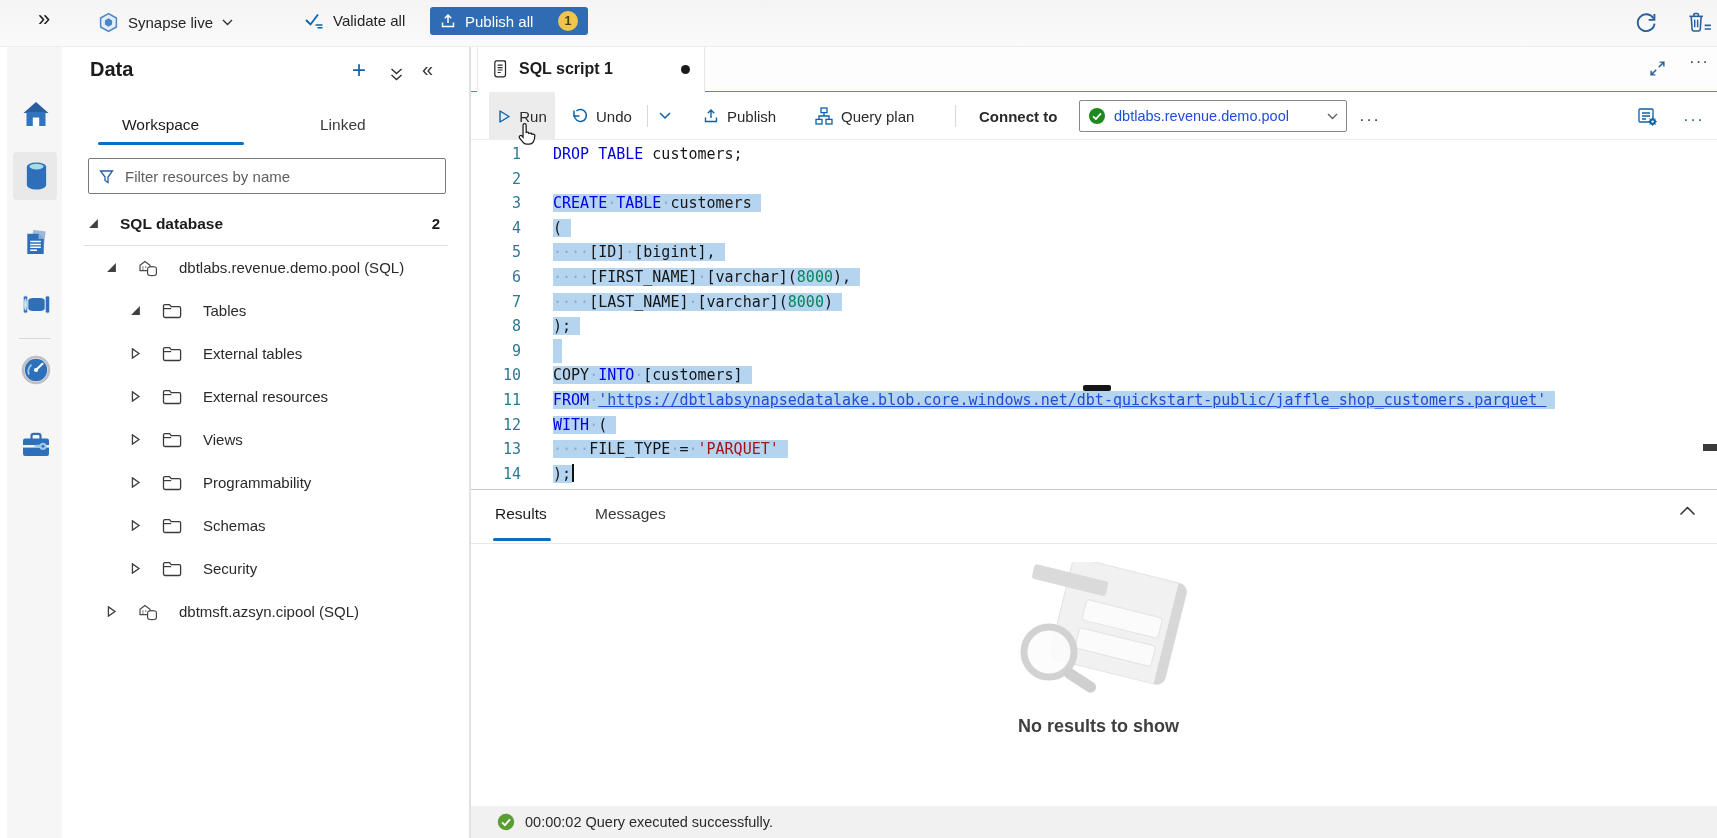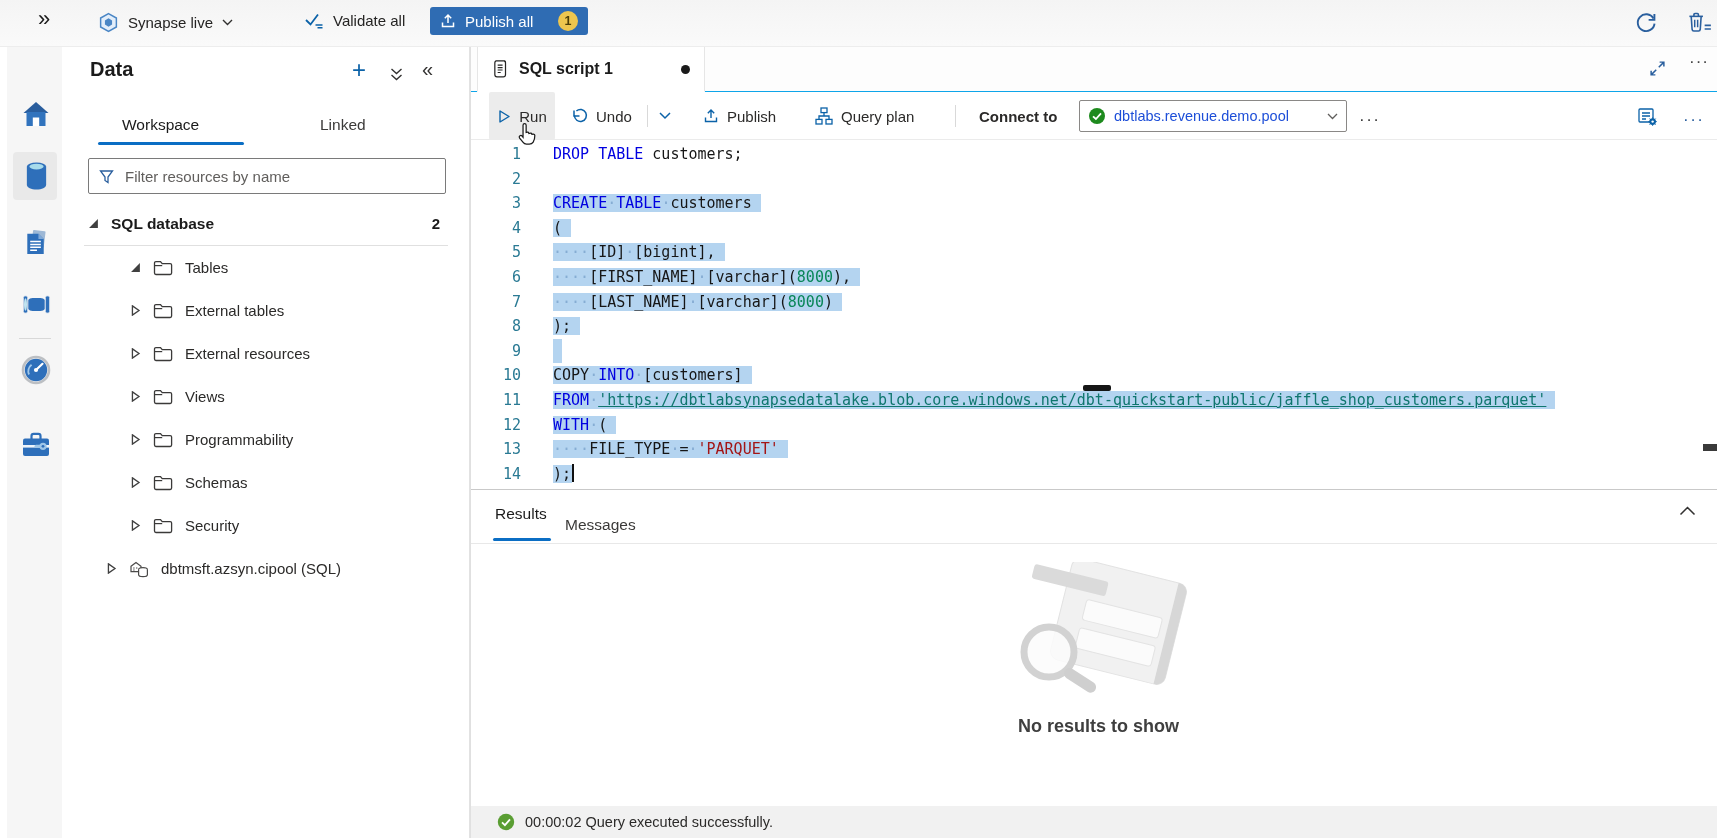--- a/index.html
+++ b/index.html
@@ -39,21 +39,21 @@
   #collapse-panel{left:360px;top:12px;font-size:20px;color:#323130;cursor:pointer;}
   .ptab{position:absolute;top:70px;font-size:15.5px;color:#3b3a39;cursor:pointer;}
   #tab-workspace{left:60px;color:#1b1b1b;}
   #tab-linked{left:258px;}
   #ptab-underline{left:36px;top:96px;width:146px;height:3px;background:#0b6ec4;border-radius:2px;}
   #filter-box{left:26px;top:112px;width:358px;height:36px;border:1px solid #7a7a7a;border-radius:2px;
               background:#fff;display:flex;align-items:center;gap:9px;padding:0 10px;box-sizing:border-box;}
   #filter-input{border:0;outline:0;flex:1;font-size:15px;font-family:"Liberation Sans",sans-serif;color:#333;background:transparent;}
   #filter-input::placeholder{color:#605e5c;}
   #tree{left:0;top:156px;width:408px;}
-  .tree-row{display:flex;align-items:center;height:43px;gap:11px;box-sizing:border-box;cursor:pointer;}
+  .tree-row{display:flex;align-items:center;height:43px;gap:20px;box-sizing:border-box;cursor:pointer;}
   .tree-row .chev{width:12px;flex:0 0 auto;}
   .tree-row .t-icon{width:21px;flex:0 0 auto;}
   .tree-row .t-label{font-size:15px;color:#2b2a29;white-space:nowrap;}
   .tree-row.root .t-label{font-size:15.5px;font-weight:600;color:#1b1b1b;}
   .tree-row .t-count{margin-left:auto;padding-right:30px;font-size:15px;font-weight:600;color:#1b1b1b;}
   .tree-divider{height:1px;background:#e0e0e0;margin:0 22px;}
 
   
   #editor{left:470px;top:46px;width:1247px;height:792px;background:#fff;border-left:1px solid #e0e0e0;box-sizing:border-box;}
   #tabbar{left:0;top:0;width:1247px;height:46px;background:#fdfdfd;border-bottom:1px solid #0ea5e9;box-sizing:border-box;}
@@ -81,33 +81,33 @@
   #toolbar-more-right{left:1212px;top:4px;font-size:17px;color:#2a5f9e;letter-spacing:1.5px;}
 
   
   #code{left:0;top:96px;width:1095px;}
   .cl{white-space:pre;height:24.6px;line-height:24.6px;font-family:"DejaVu Sans Mono",monospace;font-size:15px;}
   .ln{display:inline-block;width:50px;padding-right:32px;text-align:right;color:#2a7a94;}
   .sel{background:#b4d4f0;padding-right:9px;}
   .sel.tight{padding-right:1px;}
   .sel.empty{display:inline-block;width:9px;padding-right:0;}
   .t-kw{color:#0000e0;} .t-pl{color:#161616;} .t-num{color:#098658;}
-  .t-str{color:#a31515;} .t-strl{color:#0f766e;text-decoration:underline;}
+  .t-str{color:#a31515;} .t-strl{color:#1d4ed8;text-decoration:underline;}
   .t-ws{color:#86add3;}
   .caret{display:inline-block;width:2px;height:18px;background:#101010;vertical-align:-3px;}
   #code-border{left:0;top:443px;width:1247px;height:1px;background:#c9c9c9;}
   #splitter-grip{left:612px;top:339px;width:28px;height:6px;background:#161616;border-radius:2px;cursor:row-resize;}
   #overview-marker{left:1232px;top:398px;width:15px;height:7px;background:#3a3a3a;}
   #cursor-hand{left:44px;top:76px;z-index:10;pointer-events:none;}
 
   
   #results-tabs{left:0;top:444px;width:1247px;height:54px;border-bottom:1px solid #e8e8e8;box-sizing:border-box;}
   .rtab{position:absolute;top:15px;font-size:15.5px;color:#3b3a39;cursor:pointer;}
   #rtab-results{left:24px;color:#1b1b1b;}
-  #rtab-messages{left:94px;margin-top:11px;}
+  #rtab-messages{left:124px;}
   #rtab-underline{left:22px;top:48px;width:58px;height:3px;background:#0b6ec4;border-radius:2px;}
   #results-collapse{left:1208px;top:16px;cursor:pointer;}
   #results-body{left:0;top:498px;width:1247px;height:262px;background:#fff;}
   #empty-illo{left:508px;top:18px;}
   #empty-title{left:4px;top:172px;width:1247px;text-align:center;font-size:18px;font-weight:600;color:#3f3f3f;}
   #empty-sub{left:0;top:210px;width:1247px;text-align:center;font-size:14.5px;color:#4f4f4f;}
 
   
   #status-bar{left:0;top:760px;width:1247px;height:32px;background:#f1f1f1;display:flex;align-items:center;gap:10px;
               padding-left:26px;box-sizing:border-box;}
@@ -257,20 +257,36 @@
         <div class="tree-row root" style="padding-left: 26px;">
           <span class="chev">
             <svg width="11" height="11" viewBox="0 0 10 10">
               <polygon points="9,1 9,9 1,9" fill="#404040"></polygon>
             </svg>
           </span>
           <span class="t-label">SQL database</span>
           <span class="t-count">2</span>
         </div>
         <div class="tree-divider"></div>
+        <div class="tree-row" style="padding-left: 44px;">
+          <span class="chev">
+            <svg width="11" height="11" viewBox="0 0 10 10">
+              <polygon points="9,1 9,9 1,9" fill="#404040"></polygon>
+            </svg>
+          </span>
+          <span class="t-icon">
+            <svg width="21" height="20" viewBox="0 0 21 20">
+              <path d="M2 7.2 L7 3.4 L12 7.2 V12.6 H2 Z" fill="none" stroke="#4a4948" stroke-width="1.2"></path>
+              <path d="M4.2 9 h1.4 M7 9 h1.4 M4.2 11 h1.4" stroke="#4a4948" stroke-width="1"></path>
+              <ellipse cx="14" cy="10.6" rx="4.4" ry="1.9" fill="#fff" stroke="#4a4948" stroke-width="1.2"></ellipse>
+              <path d="M9.6 10.6 v5.2 c0 1.1 2 1.9 4.4 1.9 s4.4-.8 4.4-1.9 v-5.2" fill="#fff" stroke="#4a4948" stroke-width="1.2"></path>
+            </svg>
+          </span>
+          <span class="t-label">dbtlabs.revenue.demo.pool (SQL)</span>
+        </div>
         <div class="tree-row" style="padding-left: 68px;">
           <span class="chev">
             <svg width="11" height="11" viewBox="0 0 10 10">
               <polygon points="9,1 9,9 1,9" fill="#404040"></polygon>
             </svg>
           </span>
           <span class="t-icon">
             <svg width="20" height="17" viewBox="0 0 20 17">
               <path d="M1.5 4 c0-.8.6-1.4 1.4-1.4 h4.6 l1.7 2.1 h8 c.8 0 1.4.6 1.4 1.4 v8 c0 .8-.6 1.4-1.4 1.4 H2.9 c-.8 0-1.4-.6-1.4-1.4 Z" fill="none" stroke="#3b3a39" stroke-width="1.3"></path>
               <path d="M1.5 6.6 h7.7" stroke="#3b3a39" stroke-width="1.2"></path>

